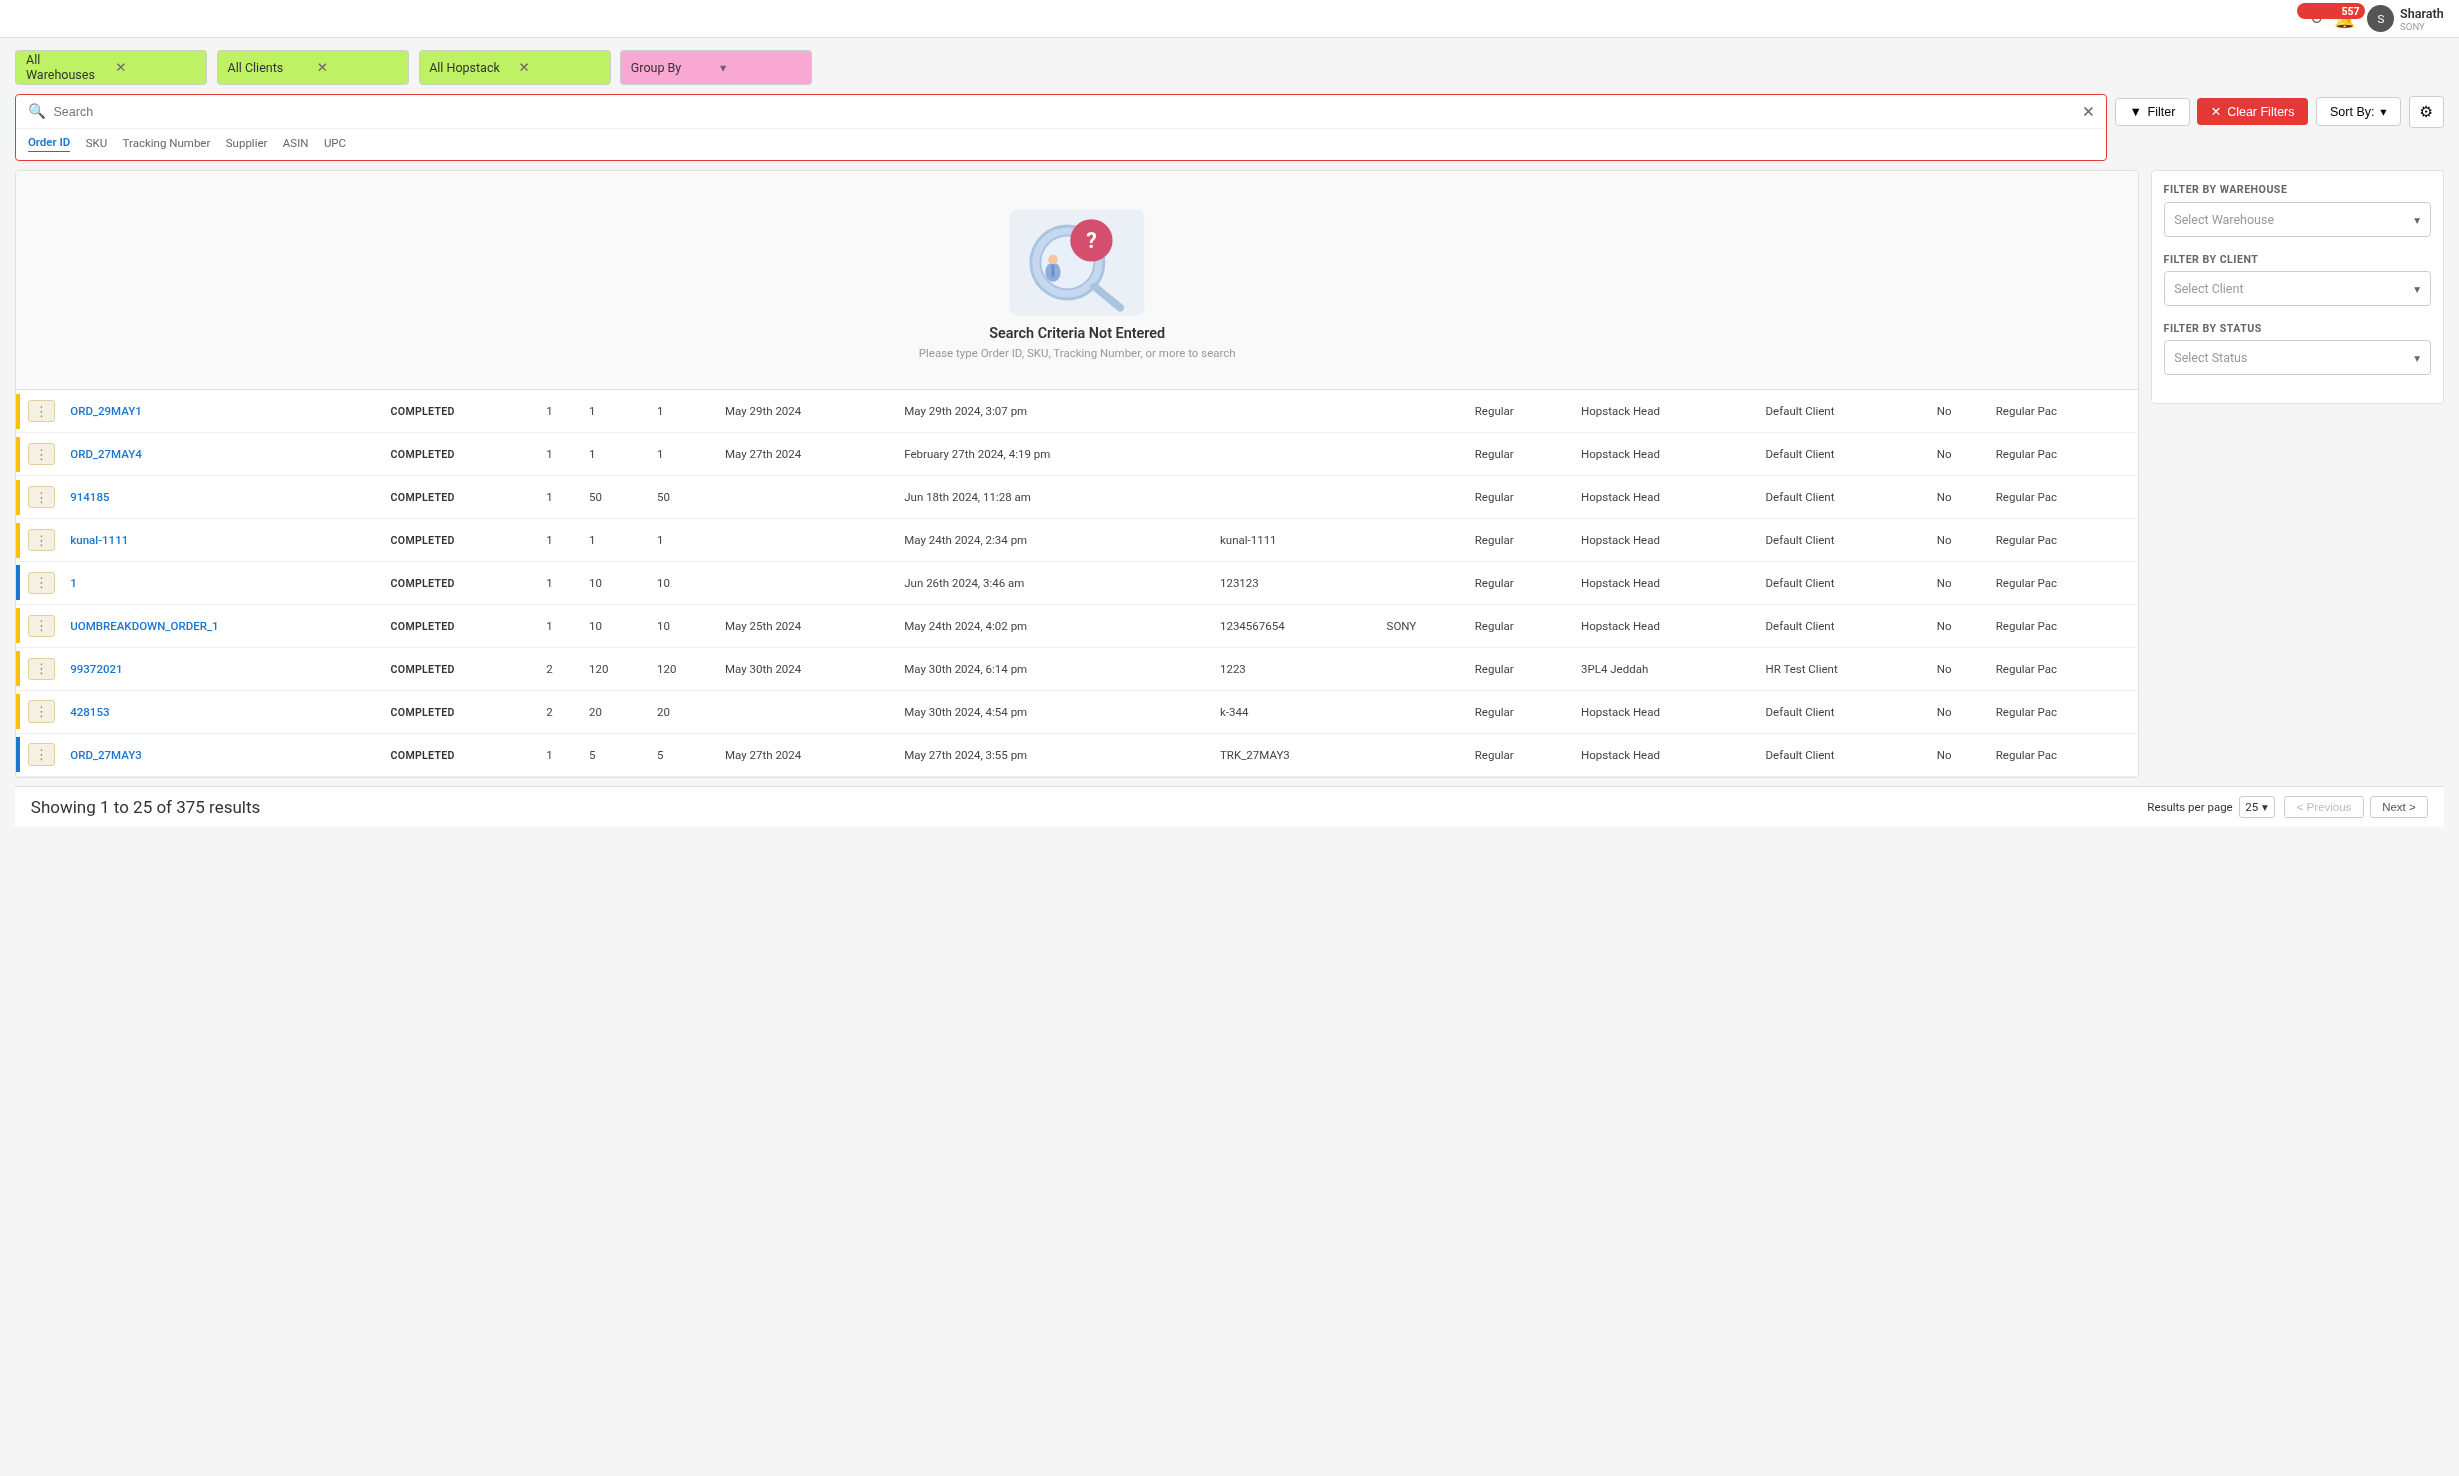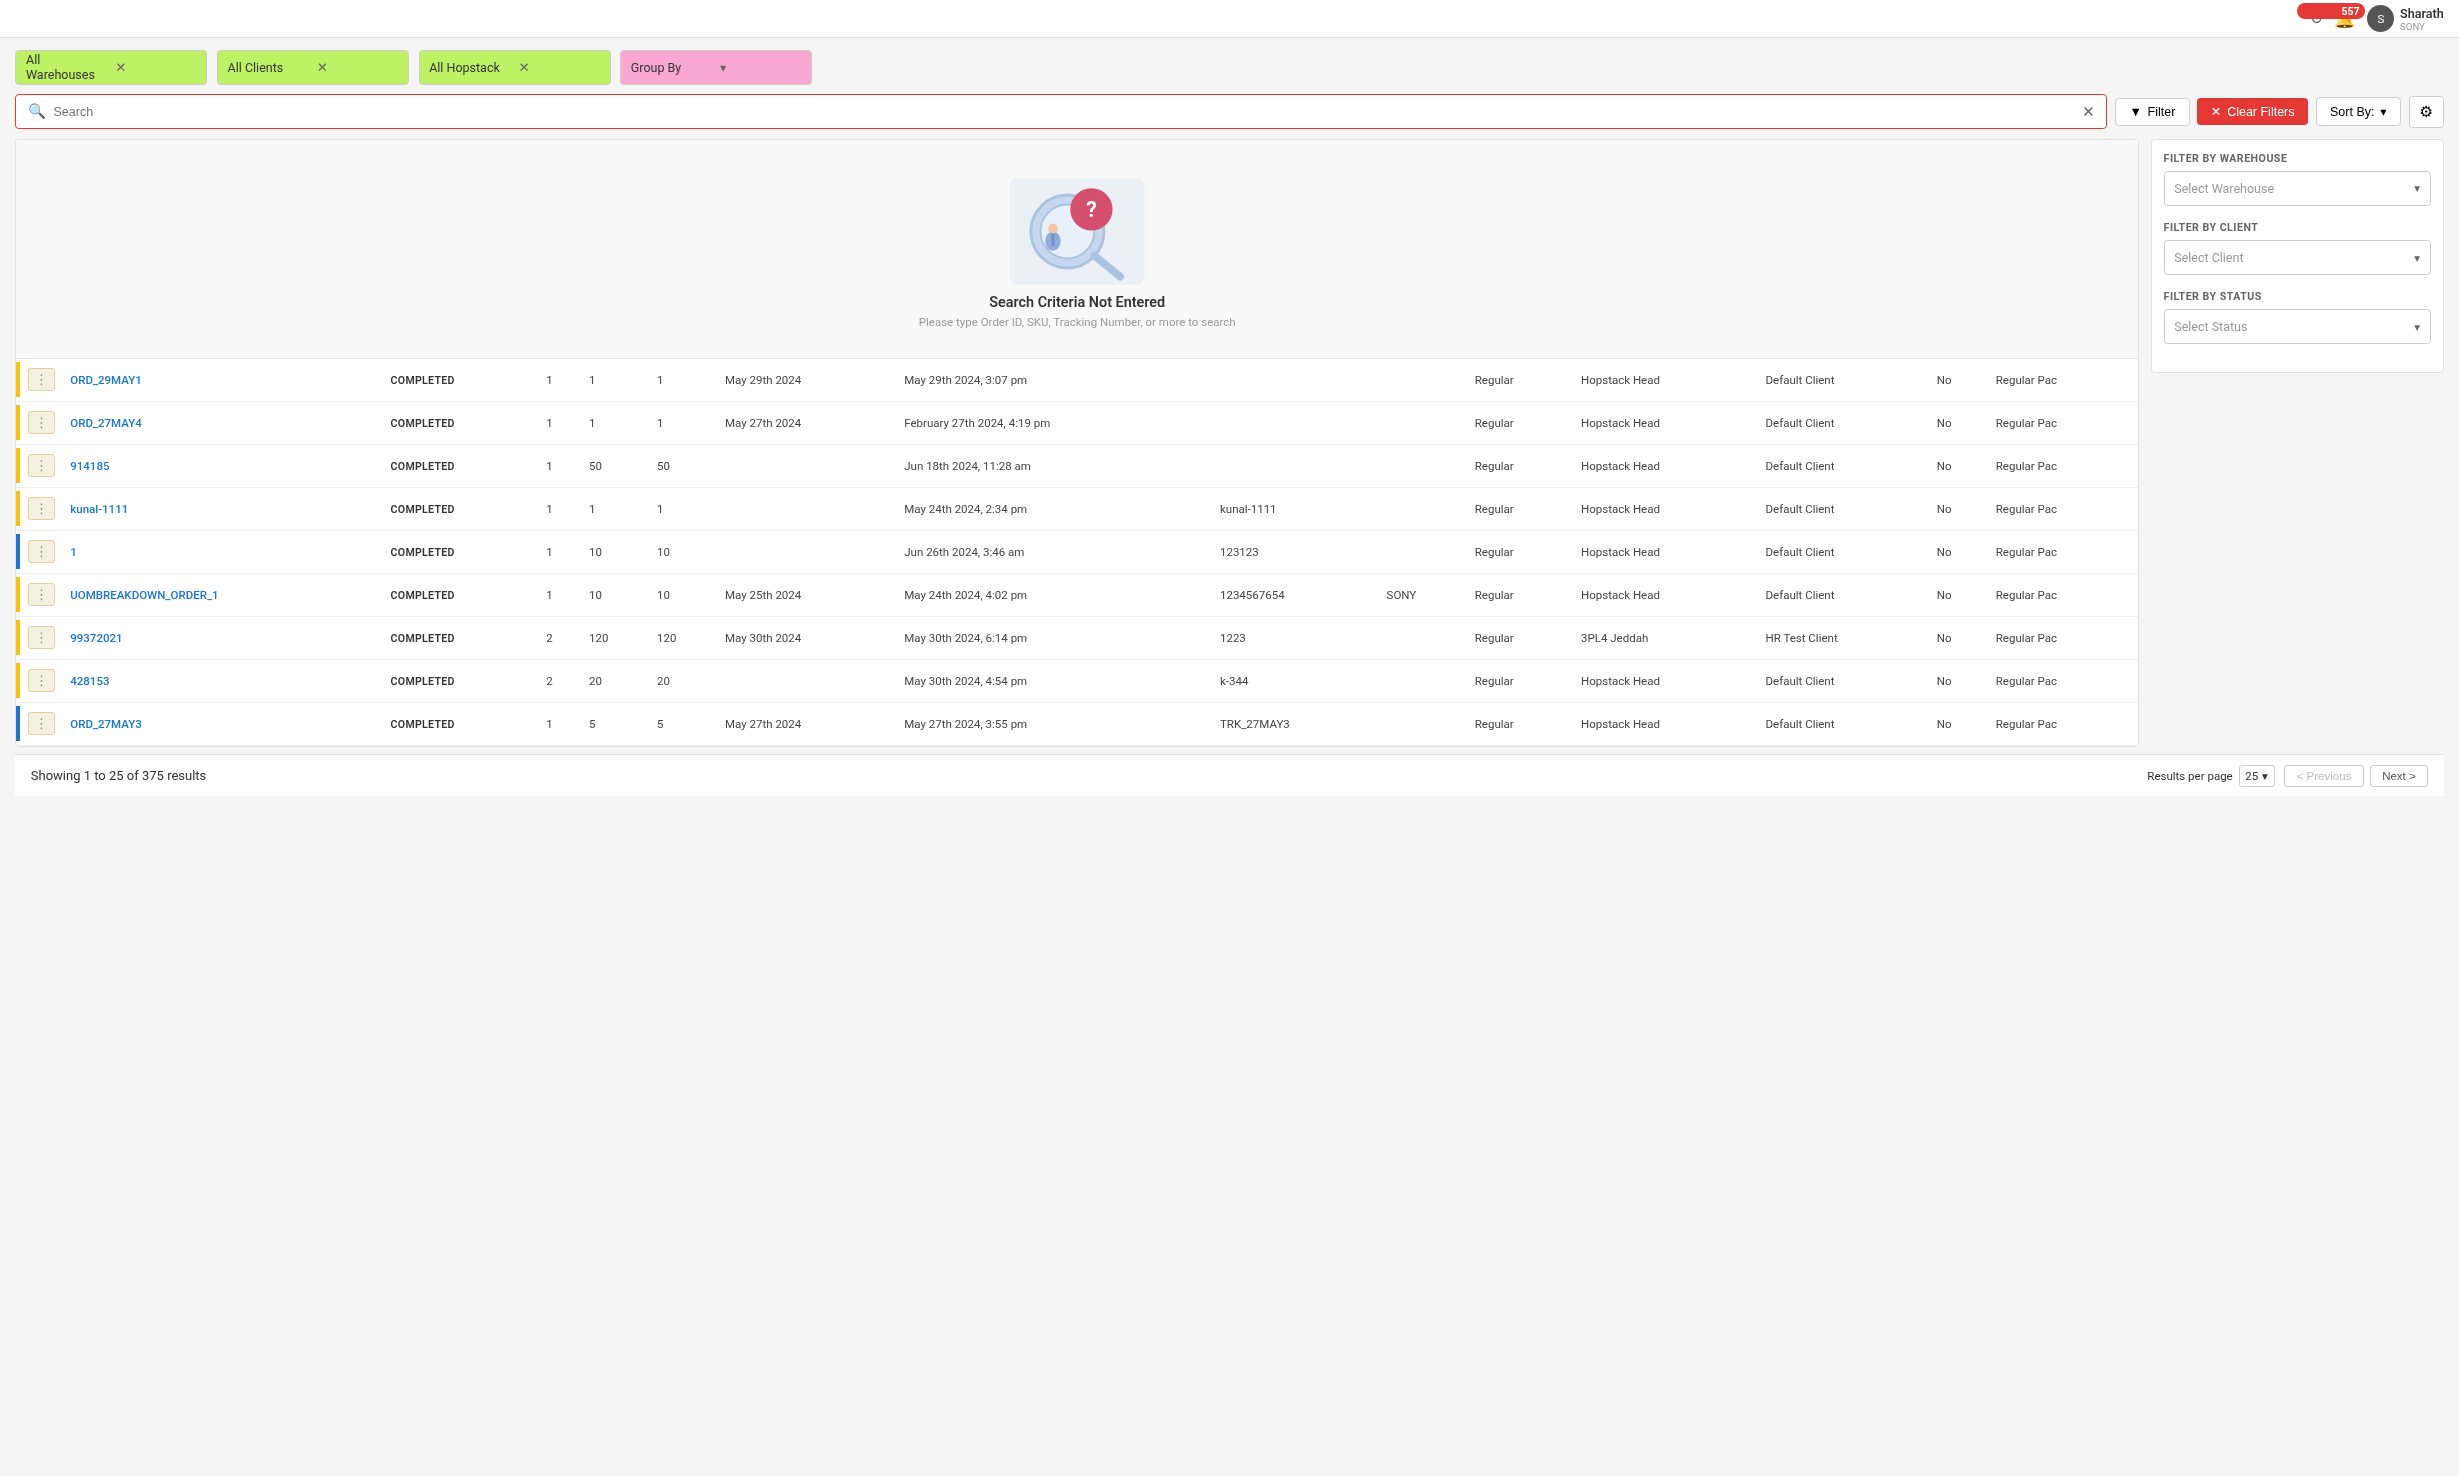--- a/index.html
+++ b/index.html
@@ -258,21 +258,21 @@
     
     .footer {
       display: flex;
       align-items: center;
       justify-content: space-between;
       padding: 9.6px 15.4px;
       background: #fff;
       border-top: 1px solid #e0e0e0;
       margin-top: 7.7px;
     }
-    .footer-info { font-size: 13px; color: #333; }
+    .footer-info { font-size: 17px; color: #333; }
     .footer-right { display: flex; align-items: center; gap: 9.6px; }
     .results-per-page { display: flex; align-items: center; gap: 5.8px; font-size: 11.5px; }
     .results-select {
       border: 1px solid #ccc;
       border-radius: 2.9px;
       padding: 2.9px 5.8px;
       font-size: 11.5px;
       display: flex; align-items: center; gap: 3.8px;
       cursor: pointer;
     }
@@ -335,20 +335,28 @@
     </div>
   </div>
 
   <div style="display:flex; align-items:flex-start; gap:7.7px; margin-bottom:7.7px;">
     <div style="flex:1;">
       <div class="search-action-bar">
         <div class="search-row">
           <span style="color:#999; font-size:14.4px;">🔍</span>
           <input class="search-input" type="text" placeholder="Search" style="">
           <span class="search-close">✕</span>
+        </div>
+        <div class="search-tabs">
+          <span class="search-tab active">Order ID</span>
+          <span class="search-tab">SKU</span>
+          <span class="search-tab">Tracking Number</span>
+          <span class="search-tab">Supplier</span>
+          <span class="search-tab">ASIN</span>
+          <span class="search-tab">UPC</span>
         </div>
       </div>
     </div>
     <div style="display:flex; align-items:center; gap:7.7px; padding-top:1.9px;">
       <button class="btn-filter">
         <span>▼</span>
         <span>Filter</span>
       </button>
       <button class="btn-clear">
         <span>✕</span>

